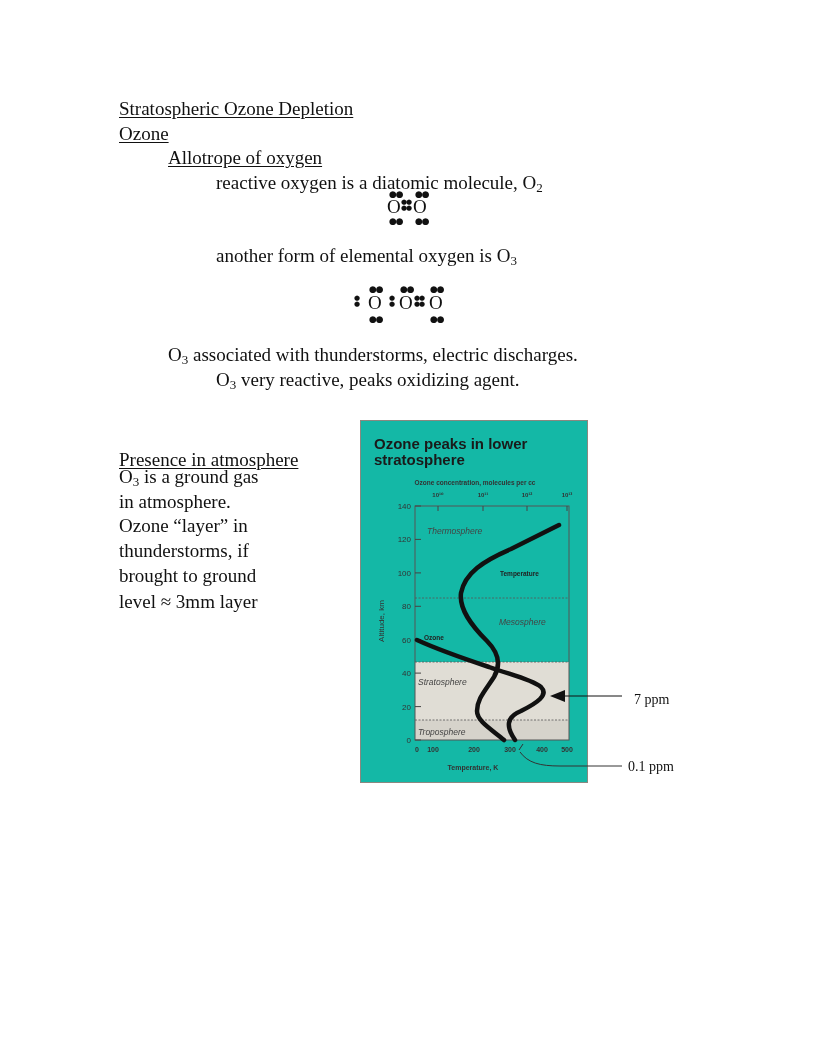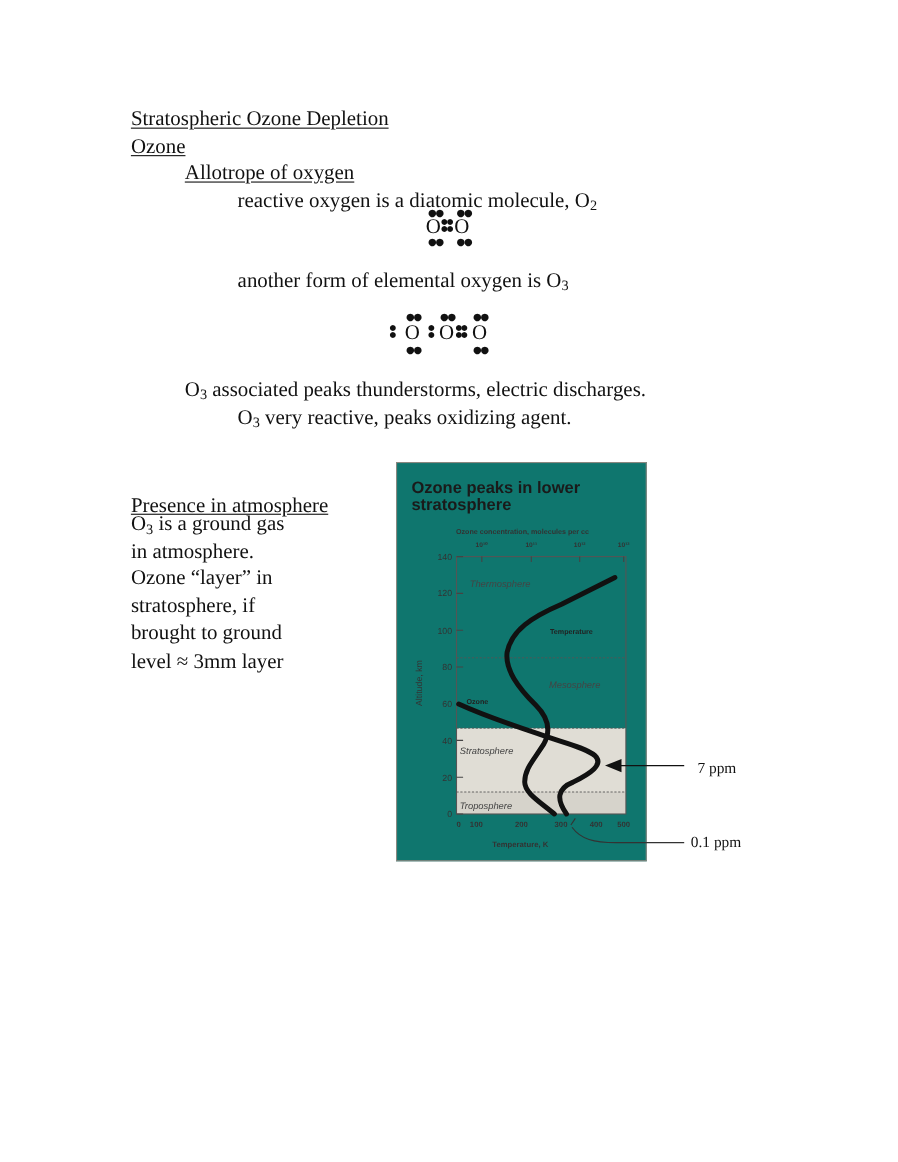--- a/index.html
+++ b/index.html
@@ -4,21 +4,21 @@
 <style>
   html, body { margin:0; padding:0; background:#ffffff; }
   body { width:816px; height:1056px; position:relative; overflow:hidden;
          font-family:"Liberation Serif", "DejaVu Serif", serif; color:#111; }
   .t { position:absolute; font-size:19px; line-height:24px; white-space:nowrap; }
   .u { text-decoration:underline; text-underline-offset:2px; }
   sub { font-size:13px; vertical-align:-3px; line-height:0; }
   .lewis { position:absolute; font-size:19px; line-height:20px; }
   .dot2 { position:absolute; font-size:9px; letter-spacing:-1px; line-height:8px; font-family:"DejaVu Sans", sans-serif; }
   .figure { position:absolute; left:360px; top:420px; width:228px; height:363px;
-            background:#0f766e; border:1px solid #8a8880; box-sizing:border-box; }
+            background:#14b8a6; border:1px solid #8a8880; box-sizing:border-box; }
   .fig-title { position:absolute; left:13px; top:15px; font-family:"Liberation Sans", sans-serif;
                font-weight:bold; font-size:15px; line-height:16px; color:#1a1a1a; }
   svg text { font-family:"Liberation Sans", "DejaVu Sans", sans-serif; }
   .ann { position:absolute; font-size:14px; line-height:16px; }
 </style>
 </head>
 <body>
 
 <div class="t u" style="left:119px;top:97px;">Stratospheric Ozone Depletion</div>
 <div class="t u" style="left:119px;top:122px;">Ozone</div>
@@ -44,30 +44,30 @@
   <span class="dot2" style="left:15px;top:30px;">●●</span>
   <span class="dot2" style="left:35px;top:10px;font-size:7px;line-height:6px;">●<br>●</span>
   <span class="dot2" style="left:46px;top:0px;">●●</span>
   <span class="lewis" style="left:45px;top:8px;">O</span>
   <span class="dot2" style="left:60px;top:10px;font-size:7px;line-height:6px;">●●<br>●●</span>
   <span class="dot2" style="left:76px;top:0px;">●●</span>
   <span class="lewis" style="left:75px;top:8px;">O</span>
   <span class="dot2" style="left:76px;top:30px;">●●</span>
 </div>
 
-<div class="t" style="left:168px;top:343px;"><span>O</span><sub>3</sub><span> associated peaks thunderstorms, electric discharges.</span></div>
+<div class="t" style="left:168px;top:343px;"><span>O</span><sub>3</sub><span> associated with thunderstorms, electric discharges.</span></div>
 <div class="t" style="left:216px;top:368px;"><span>O</span><sub>3</sub><span> very reactive, peaks oxidizing agent.</span></div>
 
 <div class="t u" style="left:119px;top:416px;margin-top:32px;">Presence in atmosphere</div>
 
 <div>
   <div class="t" style="left:119px;top:465px;"><span>O</span><sub>3</sub><span> is a ground gas</span></div>
   <div class="t" style="left:119px;top:490px;">in atmosphere.</div>
   <div class="t" style="left:119px;top:514px;">Ozone “layer” in</div>
-  <div class="t" style="left:119px;top:539px;">stratosphere, if</div>
+  <div class="t" style="left:119px;top:539px;">thunderstorms, if</div>
   <div class="t" style="left:119px;top:564px;">brought to ground</div>
   <div class="t" style="left:119px;top:590px;">level ≈ 3mm layer</div>
 </div>
 
 <div class="figure">
   <div class="fig-title">
     <div>Ozone peaks in lower</div>
     <div>stratosphere</div>
   </div>
   <svg width="228" height="363" viewBox="0 0 228 363" style="position:absolute;left:0;top:0;">

